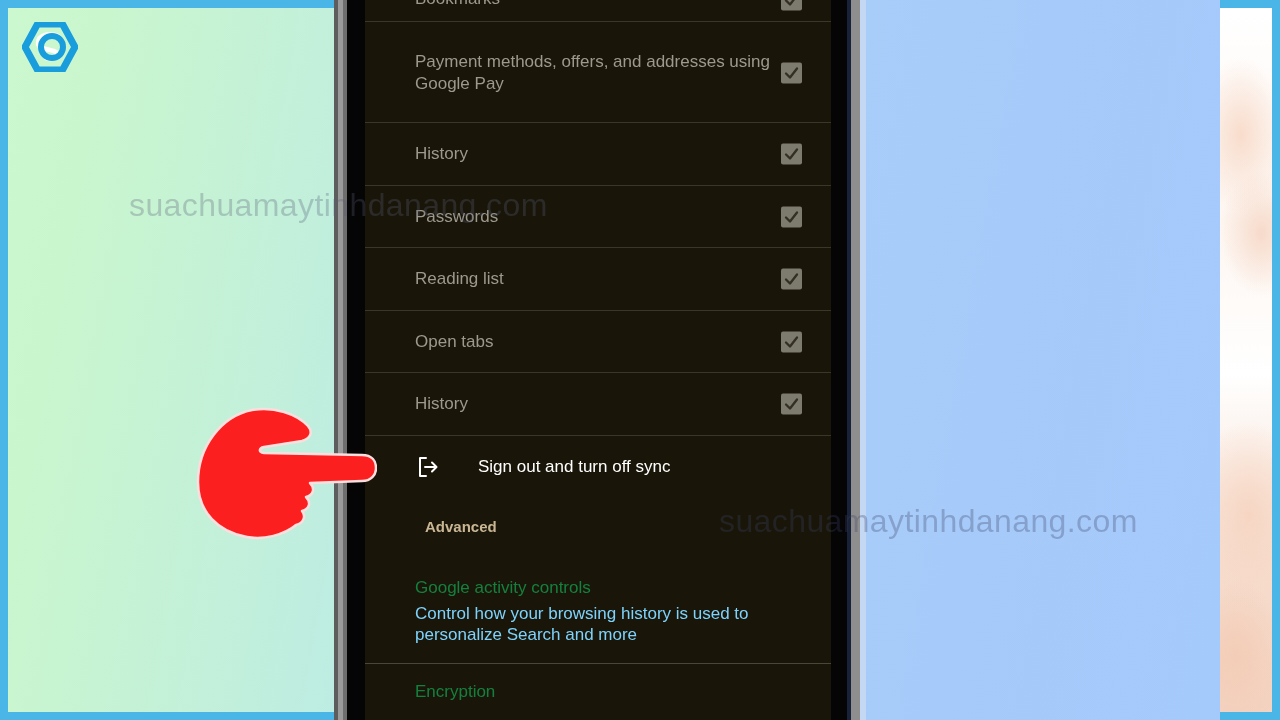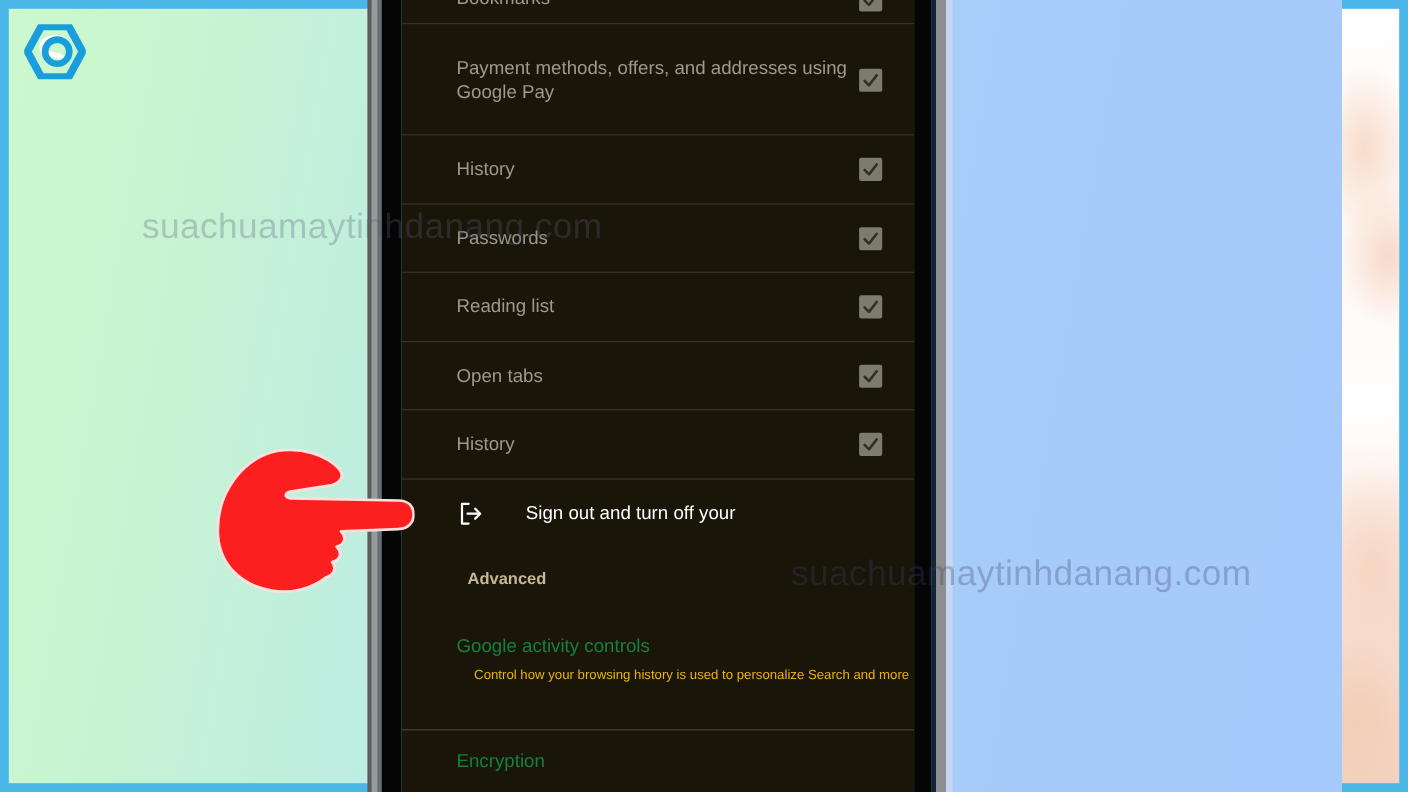--- a/index.html
+++ b/index.html
@@ -100,22 +100,22 @@
   }
 
   .section-head {
     position:absolute; left:50px; top:518px;
     font-size:15px; font-weight:700; color:#c9b694;margin-left:10px;
   }
 
   .block { position:absolute; left:0; width:466px; }
   .block-title { position:absolute; left:50px; font-size:17px; color:#15803d; }
   .block-sub {
-    position:absolute; left:66px; width:420px;
-    font-size:12px; color:#eab308; line-height:21px;
+    position:absolute; left:50px; width:420px;
+    font-size:17px; color:#7dd3fc; line-height:21px;
   }
   .divider { position:absolute; left:0; width:466px; height:1px; background:#4a4638; }
 
   
   .wm {
     position:absolute;
     font-size:32px; letter-spacing:0.4px;
     white-space:nowrap; pointer-events:none;
   }
   #wm1 { left:129px; top:187px; color:rgba(90,92,120,0.30); }
@@ -215,21 +215,21 @@
       </div>
 
       <div class="signout-row">
         <span class="signout-icon">
           <svg width="24" height="24" viewBox="0 0 24 24">
             <path d="M10 3 H4 V21 H10" fill="none" stroke="#ffffff" stroke-width="2" stroke-linecap="round" stroke-linejoin="round"></path>
             <path d="M9 12 H20" fill="none" stroke="#ffffff" stroke-width="2" stroke-linecap="round"></path>
             <path d="M16 7.5 L20.5 12 L16 16.5" fill="none" stroke="#ffffff" stroke-width="2" stroke-linecap="round" stroke-linejoin="round"></path>
           </svg>
         </span>
-        <span class="signout-label">Sign out and turn off your</span>
+        <span class="signout-label">Sign out and turn off sync</span>
       </div>
 
       <div class="section-head">Advanced</div>
 
       <div class="block" style="top:578px; height:85px;">
         <div class="block-title" style="top:0px;">Google activity controls</div>
         <div class="block-sub" style="top:25px;">Control how your browsing history is used to personalize Search and more</div>
       </div>
       <div class="divider" style="top:663px;"></div>
 

